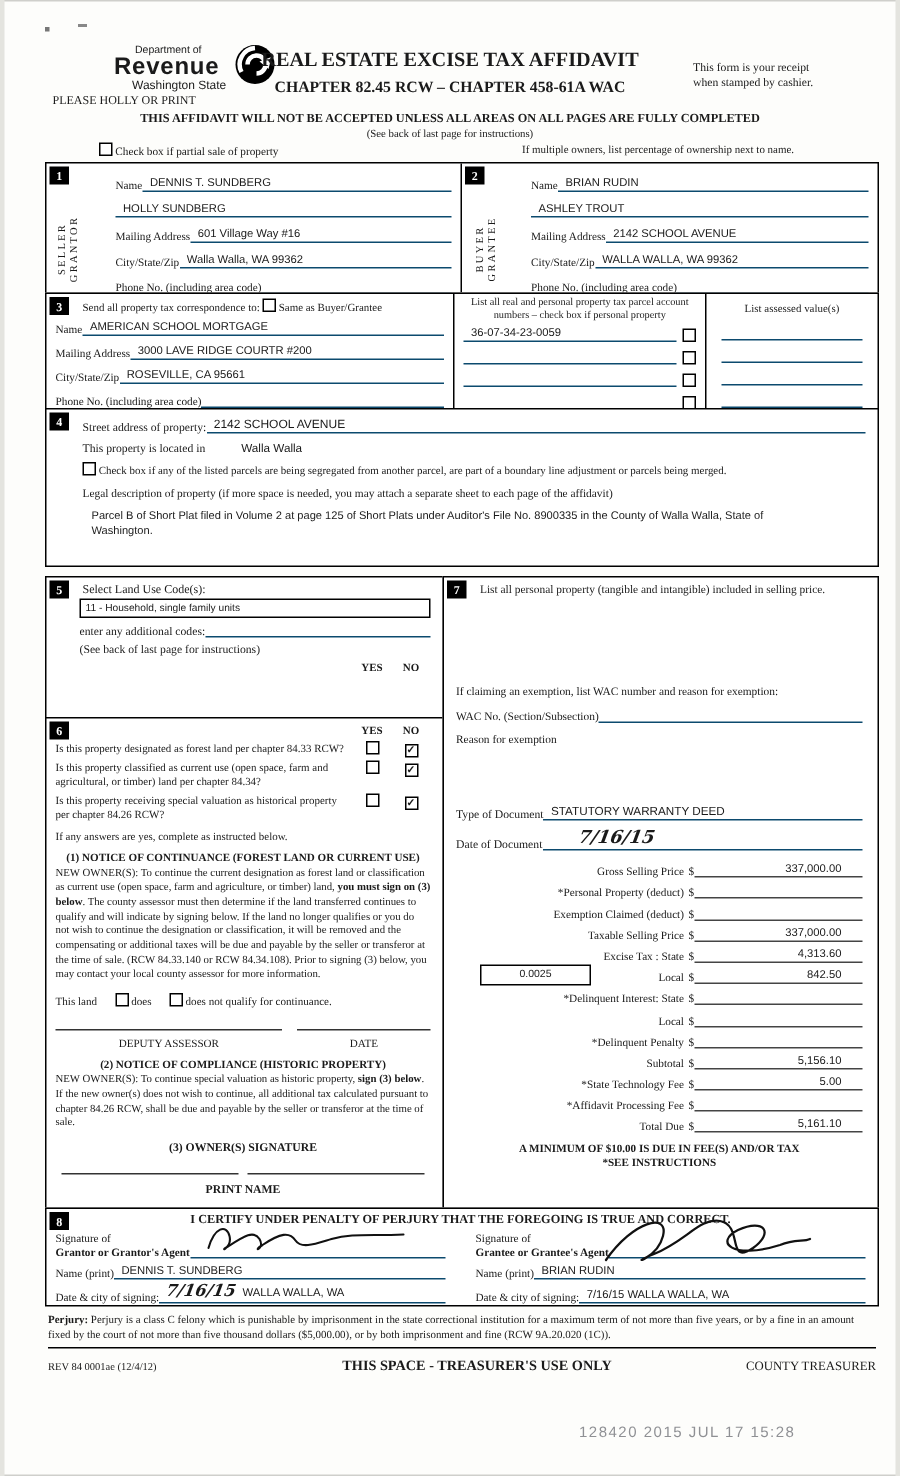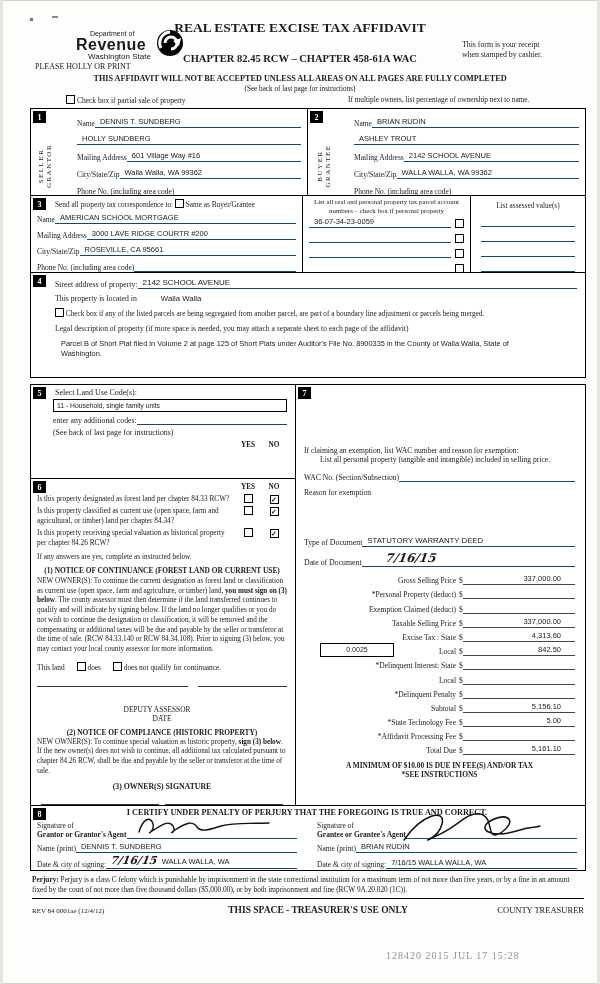--- a/index.html
+++ b/index.html
@@ -27,21 +27,21 @@
   .qrow{display:flex;align-items:flex-start;font-size:7.3px;line-height:9.5px;}
   .qtxt{flex:1;}
   .qcol{width:26px;text-align:center;flex:none;}
   .para{font-size:7.2px;line-height:9.7px;text-align:left;}
   .ctr{text-align:center;}
   .mrow{display:flex;align-items:flex-end;height:14.2px;position:relative;font-size:7.5px;}
   .mlabel{width:152px;text-align:right;white-space:nowrap;flex:none;}
   .mdollar{flex:none;margin-left:3px;}
   .mfill{flex:1;border-bottom:1px solid #444;font:7.5px "Liberation Sans",sans-serif;
          text-align:right;padding:0 14px 1px 0;min-height:9px;}
-  .stamp{font-family:Liberation Serif, serif;font-size:10px;color:#8f9094;letter-spacing:1px;}
+  .stamp{font-family:Liberation Sans, sans-serif;font-size:10px;color:#8f9094;letter-spacing:1px;}
   svg{display:block;}
 </style>
 </head>
 <body>
 
 <div class="page">
   <div class="edge" style="left:0;"></div>
   <div class="edge" style="right:0;"></div>
   <div class="abs" style="left:30px;top:18px;width:3px;height:3px;background:#777;"></div>
   <div class="abs" style="left:52px;top:16px;width:6px;height:2px;background:#888;"></div>
@@ -57,21 +57,21 @@
         <svg width="30" height="30" viewBox="0 0 30 30">
           <circle cx="15" cy="15" r="13" fill="#000"></circle>
           <path d="M15 4 A11 11 0 0 0 6 20" stroke="#fff" stroke-width="3" fill="none"></path>
           <path d="M10 15 A6 6 0 1 1 16 21" stroke="#fff" stroke-width="3" fill="none"></path>
           <path d="M26 10 L18 13 L24 18 Z" fill="#fff"></path>
         </svg>
       </span>
     </div>
   </div>
   <div class="abs serif lbl" style="left:35px;top:62px;font-size:8px;">PLEASE HOLLY OR PRINT</div>
-  <div class="abs serif b ctr" style="left:130px;top:20px;width:340px;font-size:13.5px;">REAL ESTATE EXCISE TAX AFFIDAVIT</div>
+  <div class="abs serif b ctr" style="left:130px;top:32px;width:340px;font-size:13.5px;">REAL ESTATE EXCISE TAX AFFIDAVIT</div>
   <div class="abs serif b ctr" style="left:130px;top:53px;width:340px;font-size:10.5px;">CHAPTER 82.45 RCW – CHAPTER 458-61A WAC</div>
   <div class="abs serif" style="left:462px;top:40px;width:120px;font-size:7.8px;line-height:10px;">
     <div>This form is your receipt</div>
     <div>when stamped by cashier.</div>
   </div>
   <div class="abs serif b ctr" style="left:30px;top:74px;width:540px;font-size:8.2px;">THIS AFFIDAVIT WILL NOT BE ACCEPTED UNLESS ALL AREAS ON ALL PAGES ARE FULLY COMPLETED</div>
   <div class="abs serif ctr" style="left:30px;top:85px;width:540px;font-size:7.2px;">(See back of last page for instructions)</div>
   <div class="abs" style="left:66px;top:95px;font-size:7.5px;">
     <span class="cb"></span>
     <span class="serif">Check box if partial sale of property</span>
@@ -262,21 +262,21 @@
       <span class="serif">This land</span>
       <span class="cb" style="margin-left:10px;"></span>
       <span class="serif">does</span>
       <span class="cb" style="margin-left:10px;"></span>
       <span class="serif">does not qualify for continuance.</span>
     </div>
     <div style="display:flex;margin-top:14px;">
       <div style="flex:1.7;border-bottom:1px solid #333;margin-right:10px;"></div>
       <div style="flex:1;border-bottom:1px solid #333;"></div>
     </div>
-    <div style="display:flex;font-size:7.4px;margin-top:18px;flex-direction:column;">
+    <div style="display:flex;font-size:7.4px;margin-top:4px;">
       <div class="serif ctr" style="flex:1.7;margin-right:10px;">DEPUTY ASSESSOR</div>
       <div class="serif ctr" style="flex:1;">DATE</div>
     </div>
     <div class="serif b ctr" style="margin-top:5px;font-size:7.4px;">(2) NOTICE OF COMPLIANCE (HISTORIC PROPERTY)</div>
     <div class="para serif" style="margin-top:1px;">
       <span>NEW OWNER(S): To continue special valuation as historic property, </span><span class="b">sign (3) below</span><span>. If the new owner(s) does not wish to continue, all additional tax calculated pursuant to chapter 84.26 RCW, shall be due and payable by the seller or transferor at the time of sale.</span>
     </div>
     <div class="serif b ctr" style="margin-top:6px;font-size:7.8px;">(3)  OWNER(S) SIGNATURE</div>
     <div style="display:flex;margin-top:13px;">
       <div style="flex:1;border-bottom:1px solid #333;margin:0 6px 0 4px;"></div>
@@ -284,22 +284,22 @@
     </div>
     <div class="serif b ctr" style="margin-top:5px;font-size:7.8px;">PRINT NAME</div>
     <div style="display:flex;margin-top:13px;">
       <div style="flex:1;border-bottom:1px solid #333;margin:0 6px 0 4px;"></div>
       <div style="flex:1;border-bottom:1px solid #333;margin-right:4px;"></div>
     </div>
   </div>
 
   <div class="box" style="left:295px;top:384px;width:291px;height:422px;padding:3px 10px 0 8px;">
     <div class="num" style="left:2px;top:2px;">7</div>
+    <div class="serif" style="padding-left:16px;font-size:7.6px;line-height:10px;width:240px;">List all  personal property (tangible and intangible) included in selling price.</div>
     <div class="serif" style="margin-top:58px;font-size:7.6px;">If claiming an exemption, list WAC number and reason for exemption:</div>
-    <div class="serif" style="padding-left:16px;font-size:7.6px;line-height:10px;width:240px;">List all  personal property (tangible and intangible) included in selling price.</div>
     <div class="row" style="height:17px;">
       <span class="lbl" style="font-size:7.6px;">WAC No. (Section/Subsection)</span>
       <span class="fill"></span>
     </div>
     <div class="serif" style="margin-top:6px;font-size:7.6px;">Reason for exemption</div>
     <div class="row" style="height:50px;">
       <span class="lbl" style="font-size:7.8px;">Type of Document</span>
       <span class="fill" style="font-size:7.8px;">STATUTORY WARRANTY DEED</span>
     </div>
     <div class="row" style="height:20px;">

